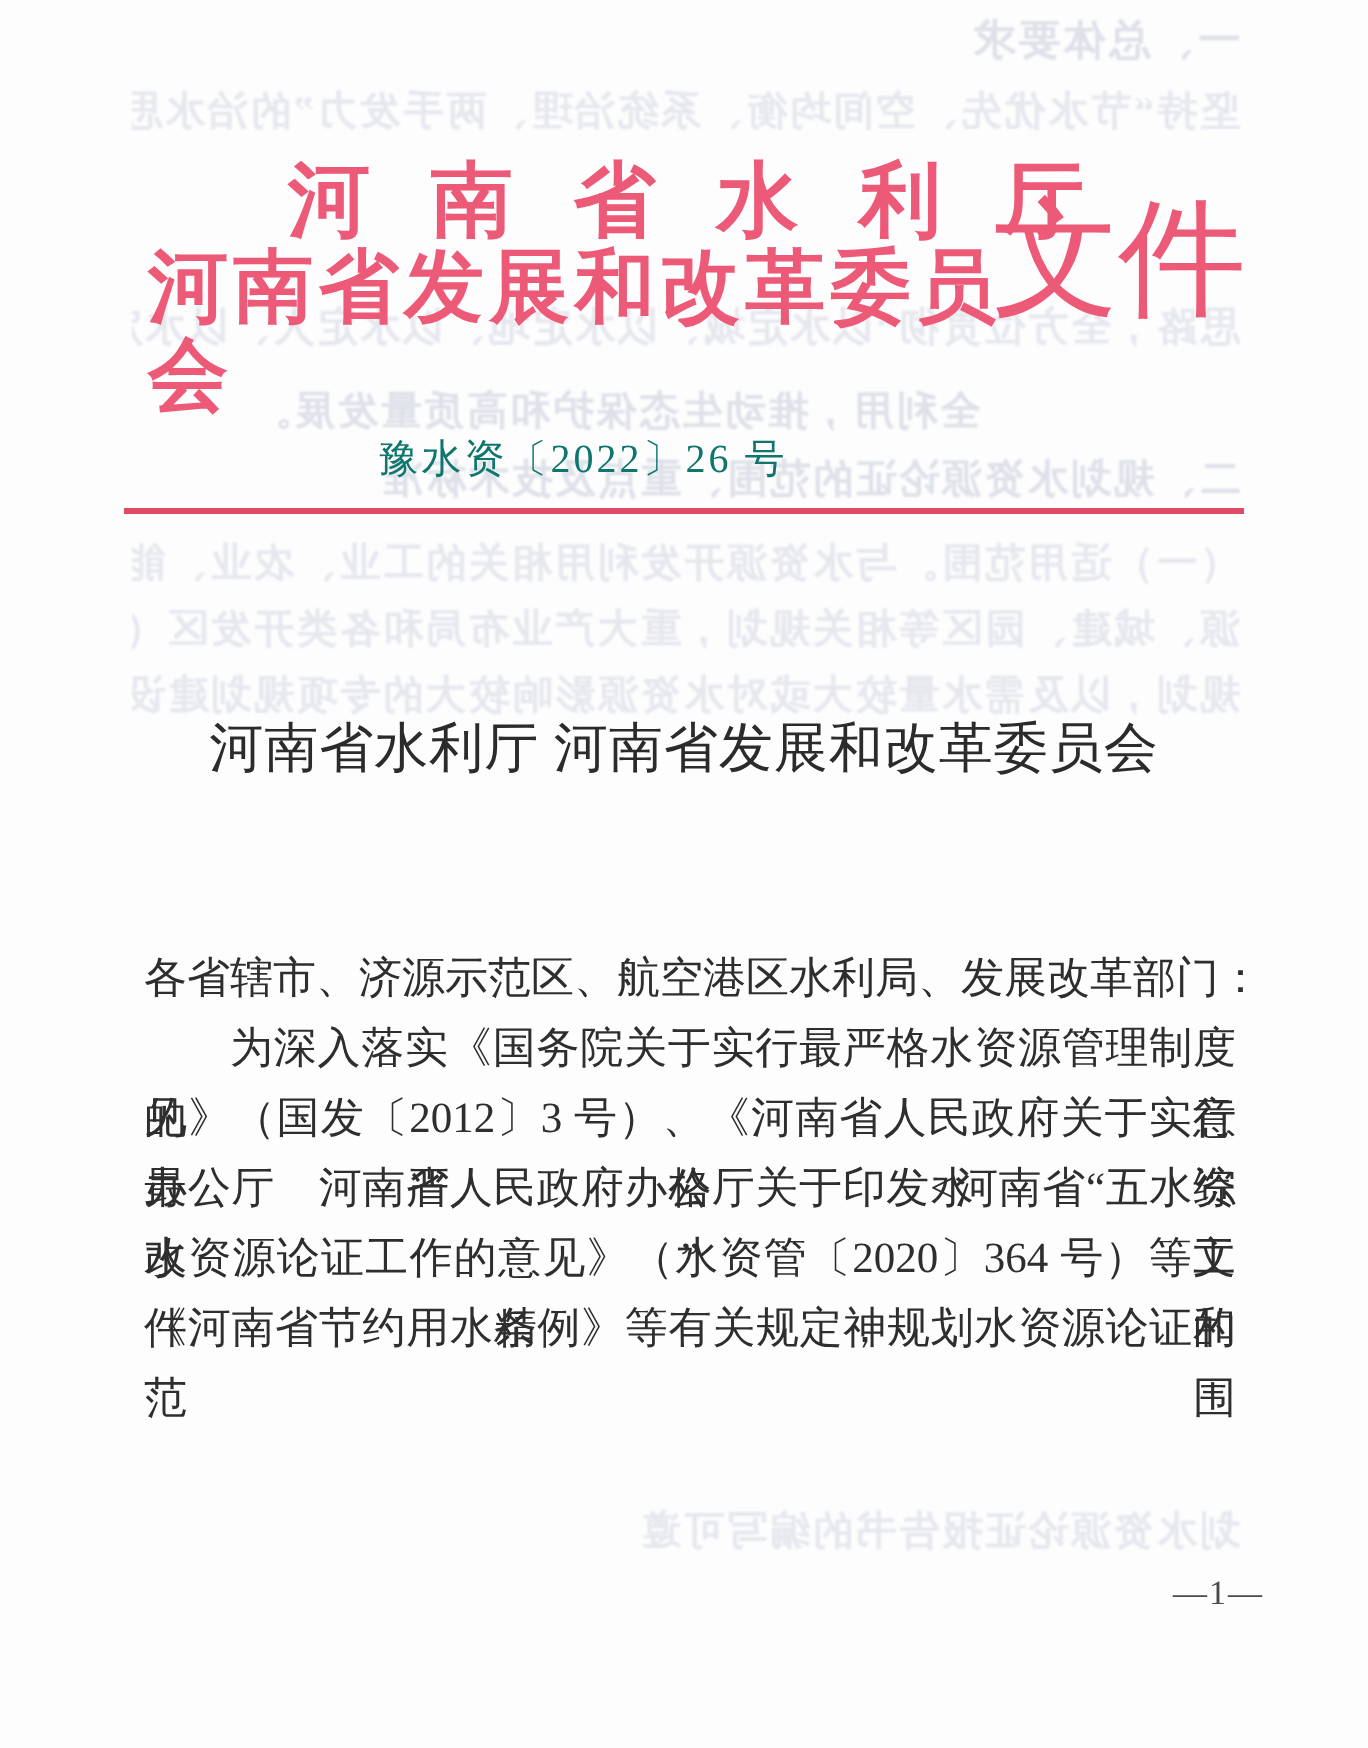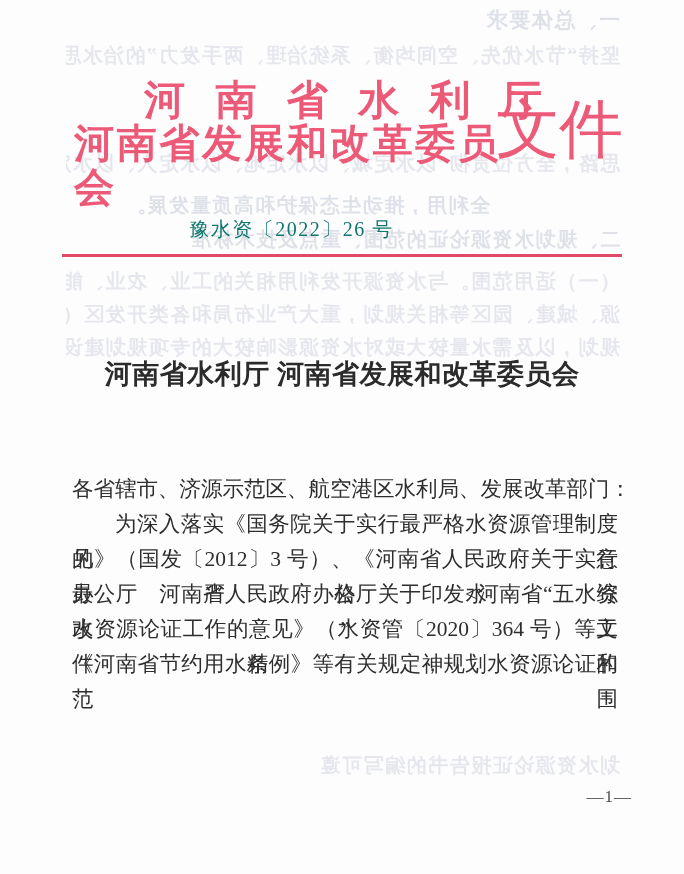--- a/index.html
+++ b/index.html
@@ -82,21 +82,21 @@
     background: var(--rule);
   }
 
   
   .doc-title {
     position: absolute;
     top: 356px; left: 42px; width: 600px;
     text-align: center;
     font-size: 27px;
     line-height: 37px;
-    font-weight: 700;
+    font-weight: 400;
     color: #2b2b2b;
     letter-spacing: 0.5px;
   }
 
   
   .doc-body {
     position: absolute;
     top: 472px; left: 72px; width: 546px;
     font-size: 21.5px;
     line-height: 35px;

